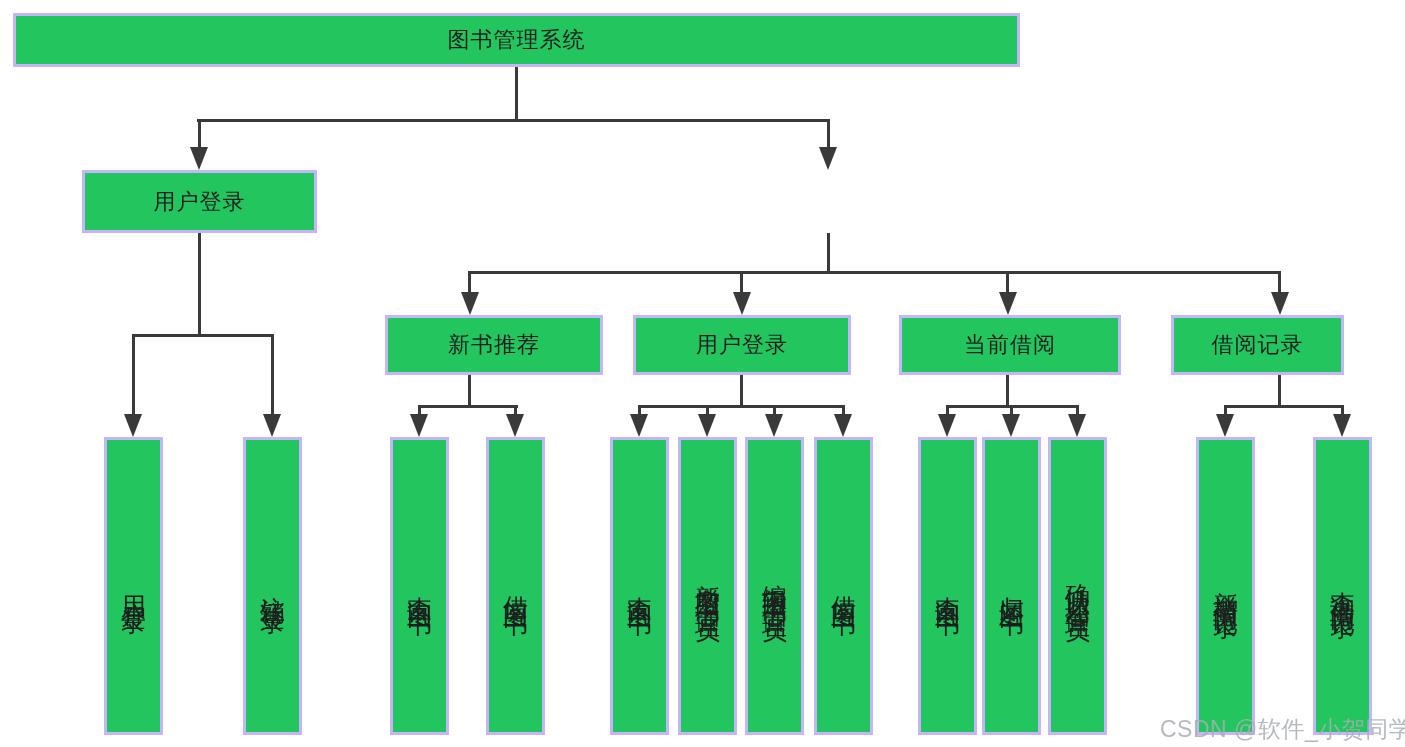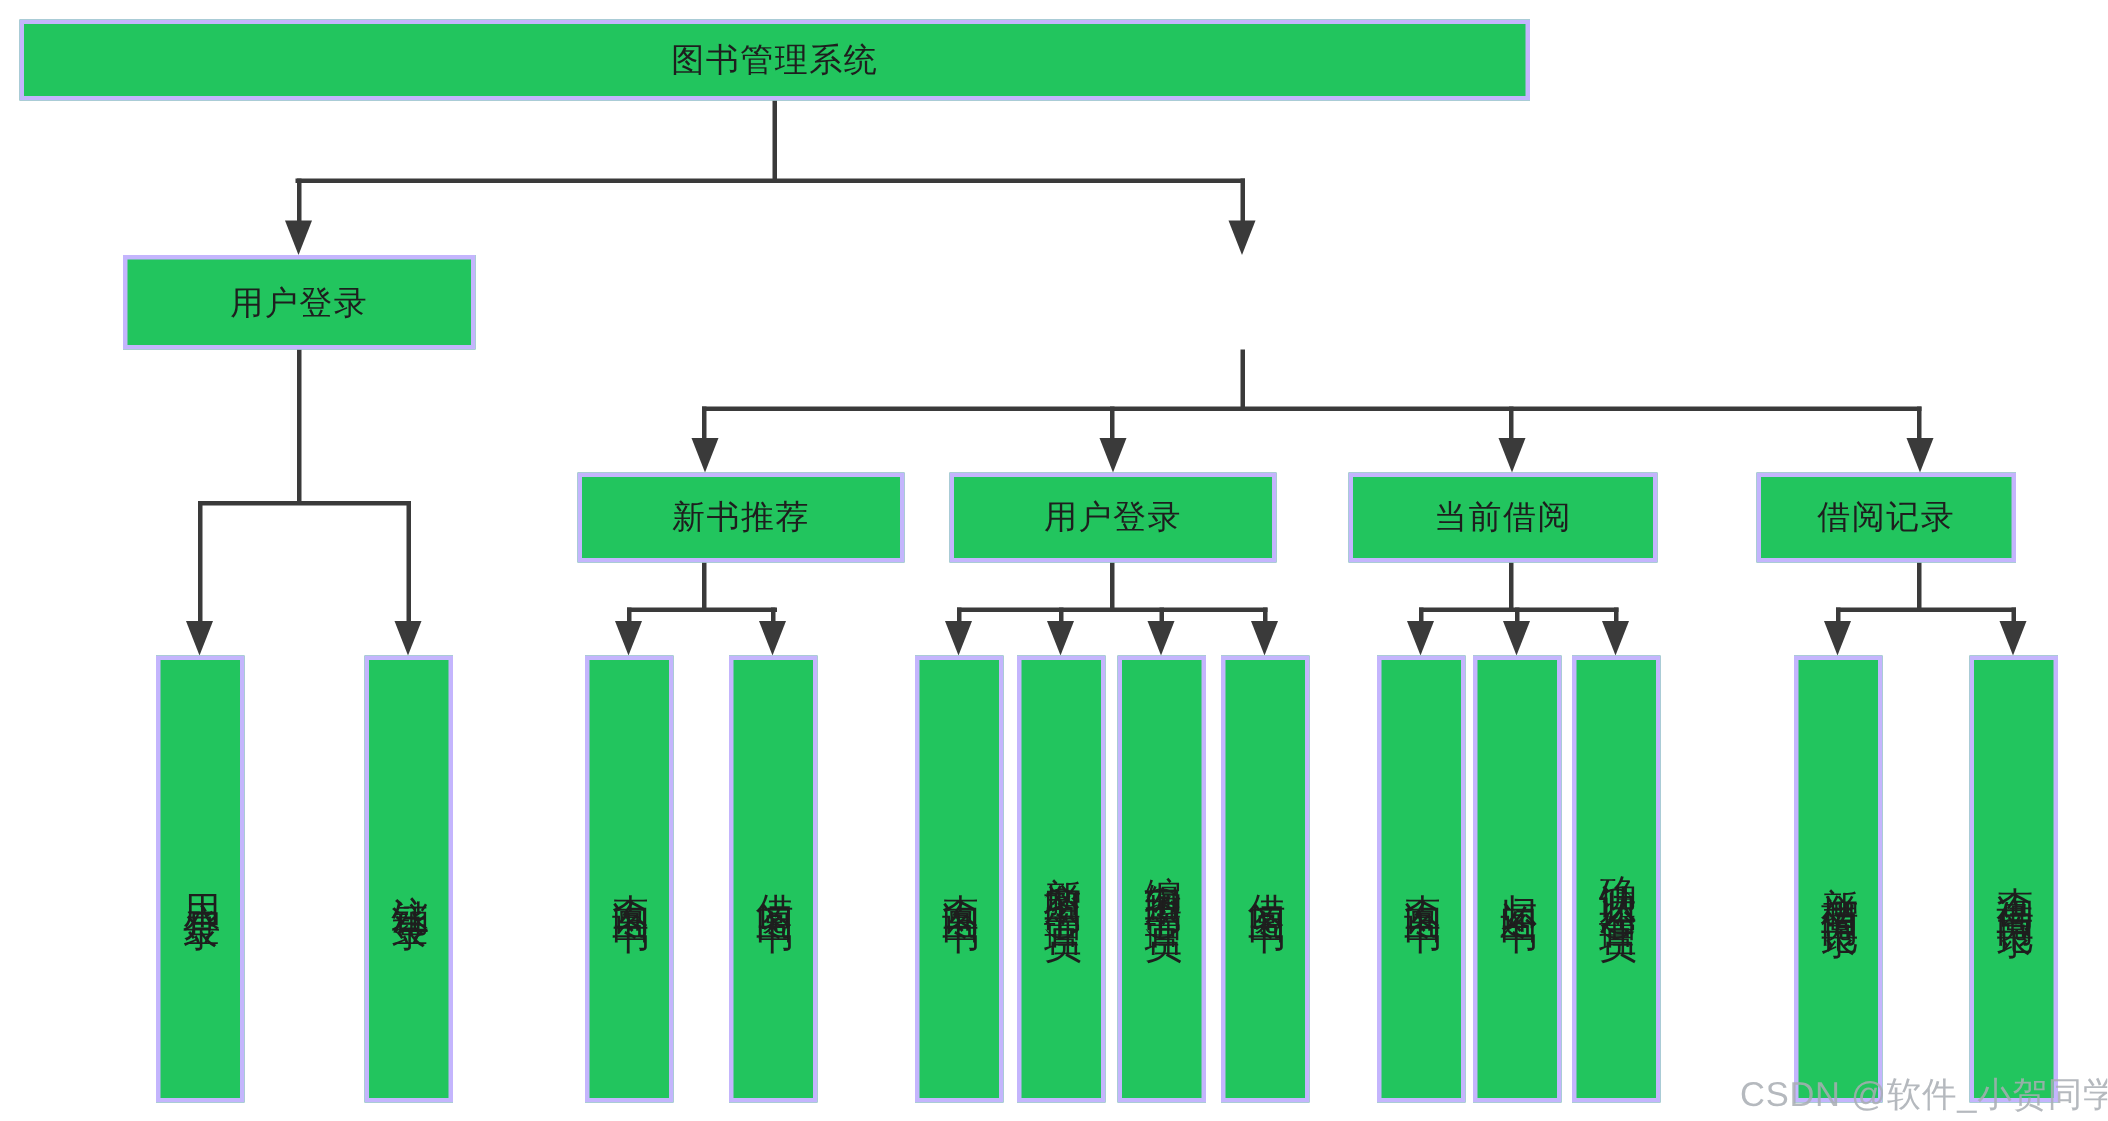--- a/index.html
+++ b/index.html
@@ -100,21 +100,21 @@
   <div class="arrow" style="left:999px; top:292px;"></div>
   <div class="vline" style="left:1278px; top:271px; height:23px;"></div>
   <div class="arrow" style="left:1271px; top:292px;"></div>
 
   <div class="box h" style="left:361px; top:315px; width:218px; height:60px;margin-left:24px;">
     <span>新书推荐</span>
   </div>
   <div class="box h" style="left:633px; top:315px; width:218px; height:60px;">
     <span>用户登录</span>
   </div>
-  <div class="box h" style="left:899px; top:315px; width:206px; height:60px;">
+  <div class="box h" style="left:899px; top:315px; width:222px; height:60px;">
     <span>当前借阅</span>
   </div>
   <div class="box h" style="left:1171px; top:315px; width:173px; height:60px;">
     <span>借阅记录</span>
   </div>
 
   <div class="vline" style="left:468px; top:375px; height:33px;"></div>
   <div class="hline" style="left:418px; top:405px; width:100px;"></div>
   <div class="vline" style="left:418px; top:405px; height:11px;"></div>
   <div class="arrow" style="left:410px; top:414px;"></div>

